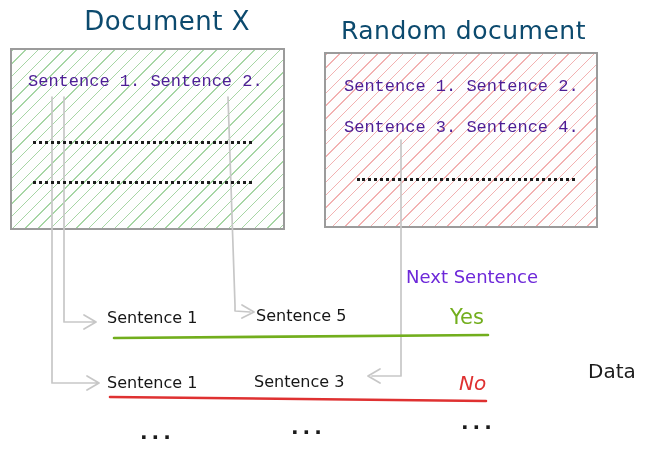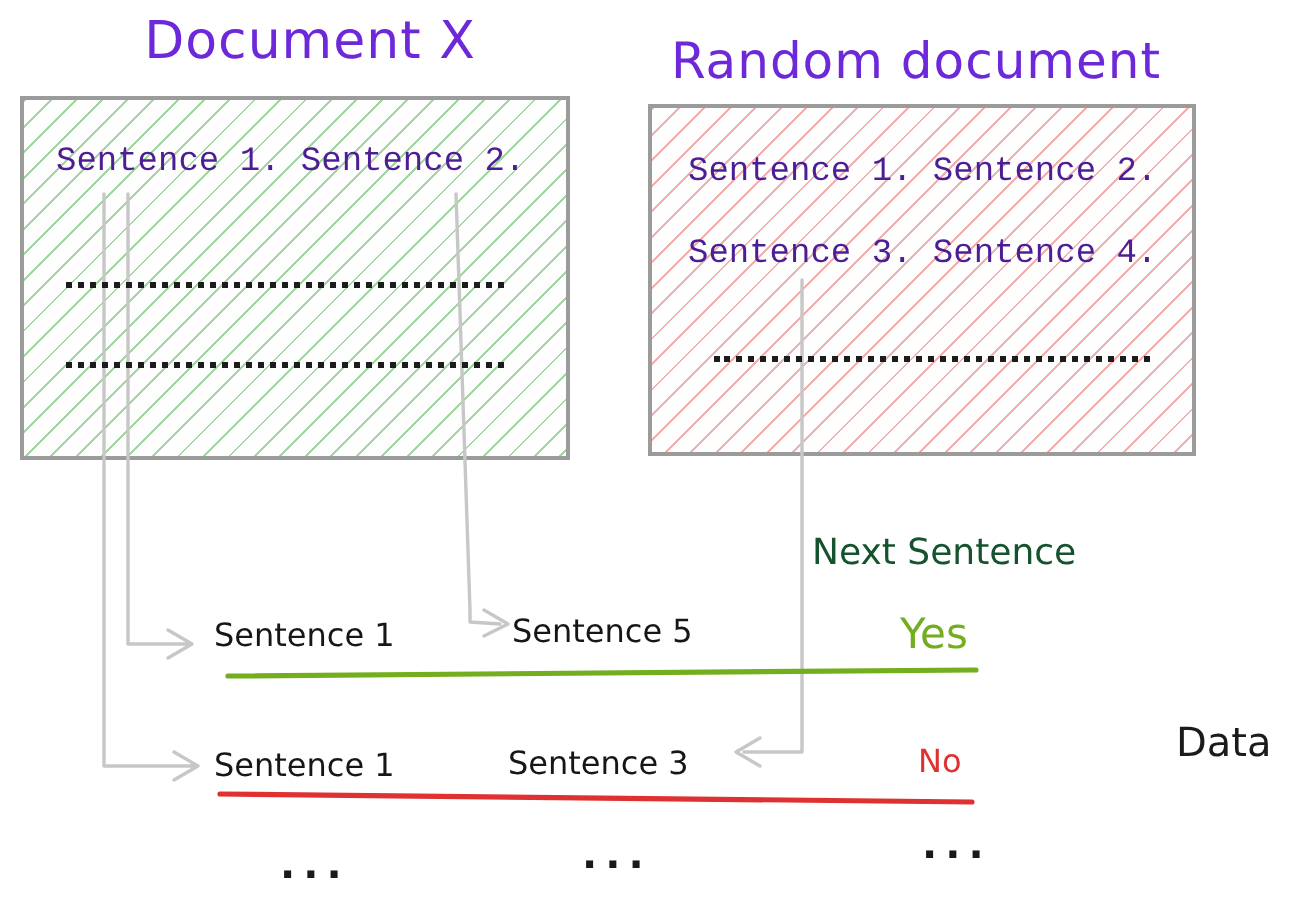--- a/index.html
+++ b/index.html
@@ -2,40 +2,40 @@
 <html style="--green-accent: #72ae1d; --red-accent: #df3131; --green-hatch: #a6d5a4; --red-hatch: #f2b1b1; --arrow-gray: #c7c7c7; --border-gray: #9b9b9b;"><head>
 <meta charset="utf-8">
 <style>
   html,body { margin:0; padding:0; background:#fff; }
   .stage {
     position:relative; width:656px; height:451px; background:#ffffff;
     font-family:"DejaVu Sans", sans-serif; color:#222; overflow:hidden;
   }
   .abs { position:absolute; }
   .doc-title {
-    font-size:25px; color:#6d28d9; text-align:center;
+    font-size:25px; color:#0c4a6e; text-align:right;
     letter-spacing:0.5px; white-space:nowrap;
   }
   .docbox { position:absolute; border:2px solid var(--border-gray,#9b9b9b); background-color:#fefefe; }
   .hatch-green {
     background-image:repeating-linear-gradient(135deg,
       var(--green-hatch,#a6d5a4) 0px, var(--green-hatch,#a6d5a4) 1px,
       transparent 1px, transparent 9px);
   }
   .hatch-red {
     background-image:repeating-linear-gradient(135deg,
       var(--red-hatch,#f2b1b1) 0px, var(--red-hatch,#f2b1b1) 1px,
       transparent 1px, transparent 9px);
   }
   .doc-text { font-size:17px; color:#4c1d95; white-space:nowrap;font-family:Liberation Mono, monospace; }
   .dotline { border-top:3px dotted #1c1c1c; height:0; }
   .row-text { font-size:16px; color:#161616; white-space:nowrap; }
   .label-yes { color:var(--green-accent,#72ae1d); font-size:21px; white-space:nowrap; }
-  .label-no  { color:var(--red-accent,#df3131);  font-size:16px; white-space:nowrap; }
-  .header-label { font-size:18px; color:#14532d; white-space:nowrap; }
+  .label-no  { color:var(--red-accent,#df3131);  font-size:20px; white-space:nowrap;font-style:italic; }
+  .header-label { font-size:18px; color:#6d28d9; white-space:nowrap; }
   .side-label { font-size:20px; color:#1b1b1b; white-space:nowrap; }
   .ellipsis { font-size:20px; font-weight:bold; letter-spacing:4px; color:#1a1a1a; }
   svg.overlay { position:absolute; left:0; top:0; pointer-events:none; }
   .connector {
     fill:none; stroke:var(--arrow-gray,#c7c7c7); stroke-width:1.7;
     stroke-linecap:round; stroke-linejoin:round;
   }
   .u-green { fill:none; stroke:var(--green-accent,#72ae1d); stroke-width:2.6; stroke-linecap:round; }
   .u-red   { fill:none; stroke:var(--red-accent,#df3131);   stroke-width:2.6; stroke-linecap:round; }
   .layer-boxes { z-index:1; } .layer-lines { z-index:2; } .layer-text { z-index:3; }

